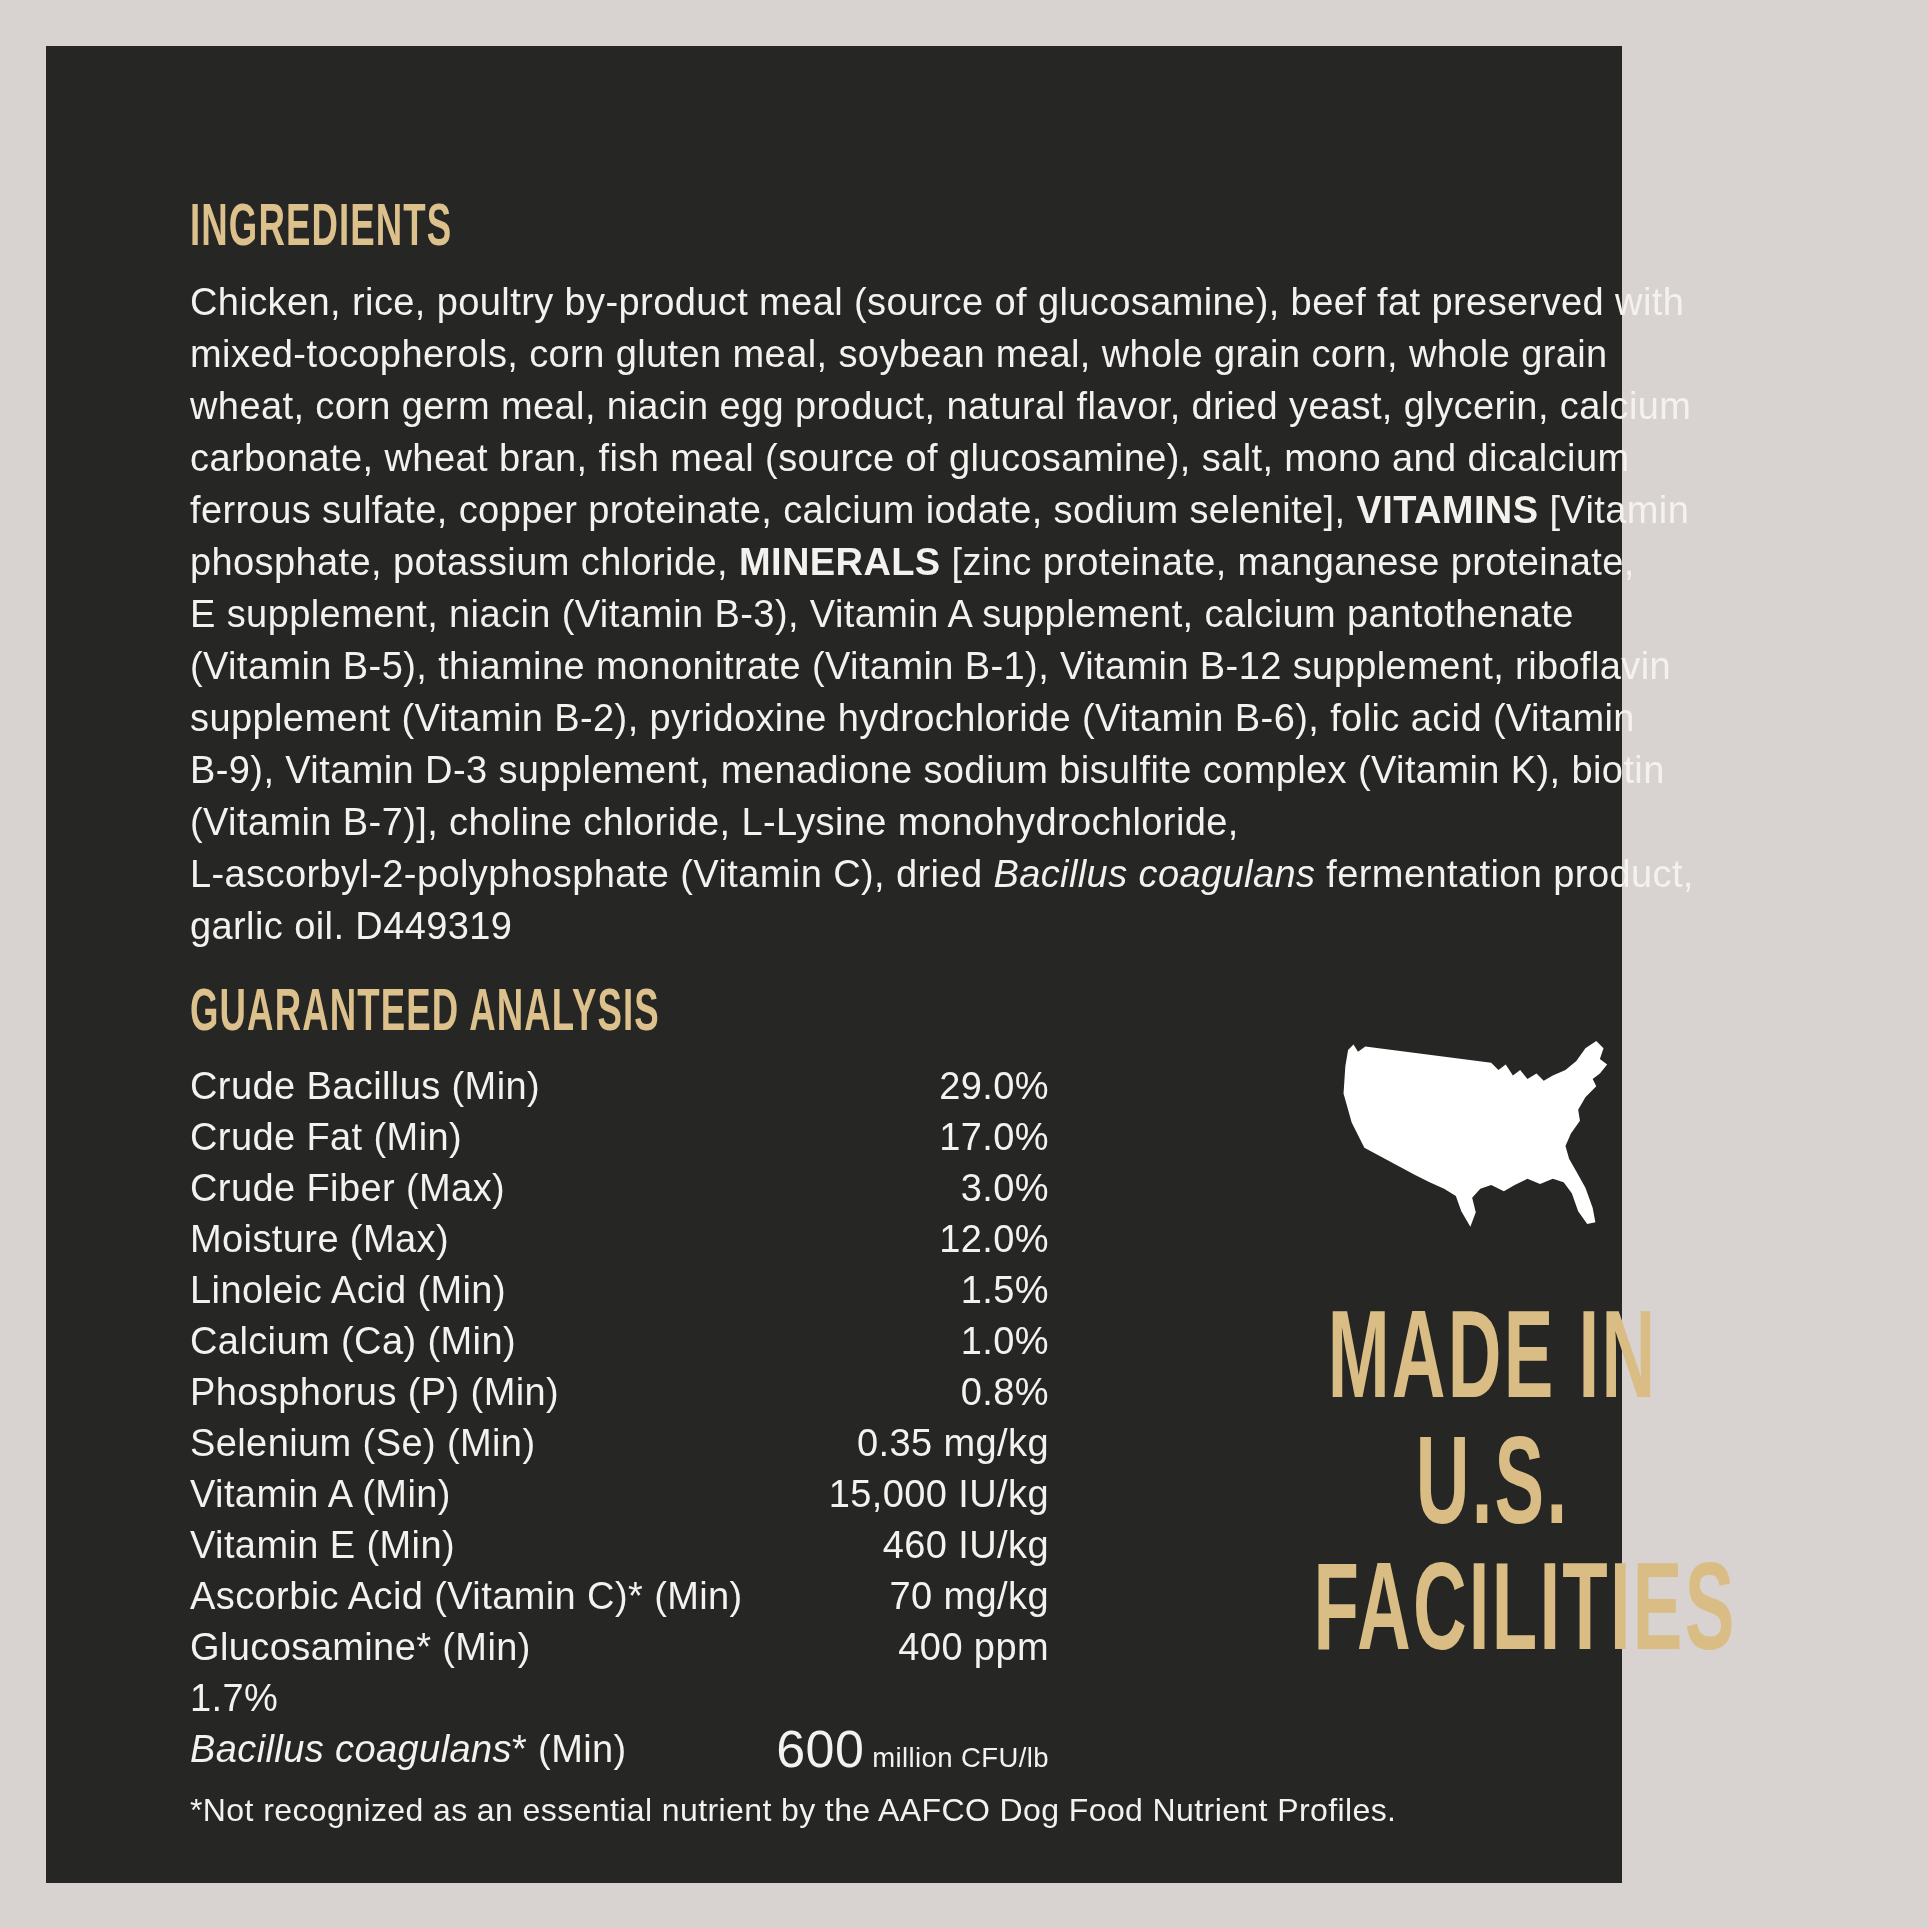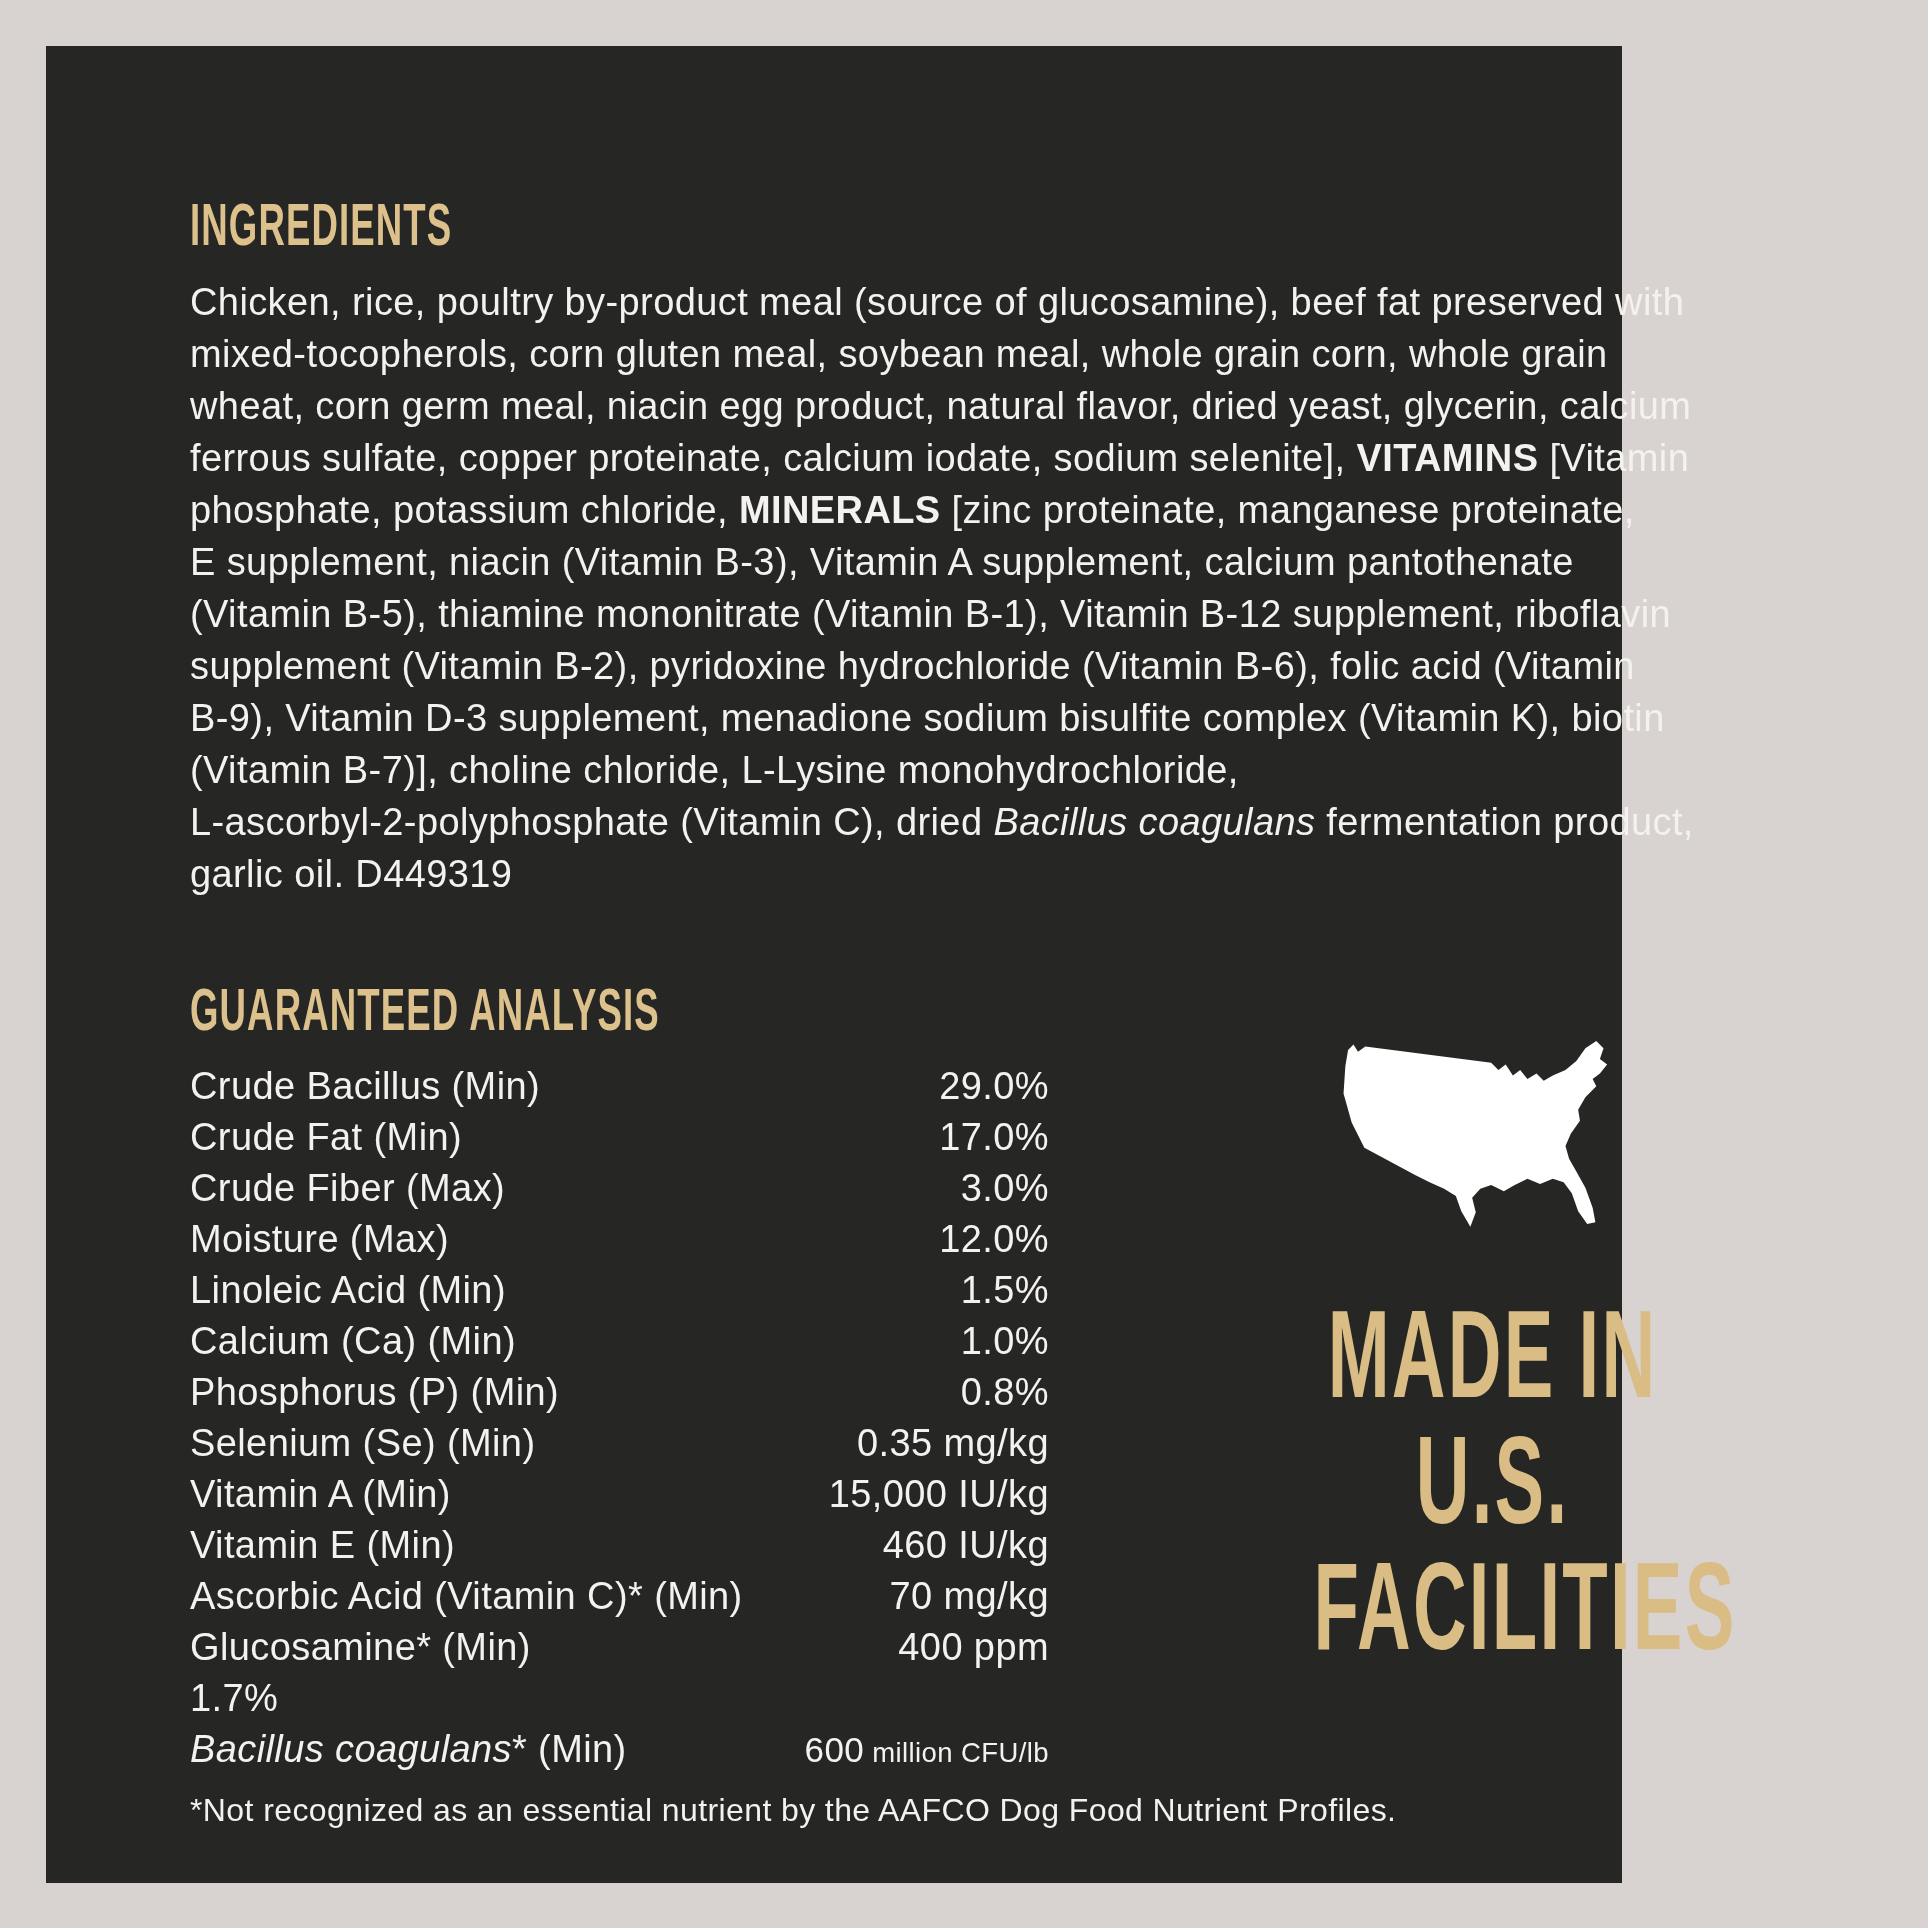--- a/index.html
+++ b/index.html
@@ -27,21 +27,21 @@
   .ing-line{white-space:pre;}
   .s-b{font-weight:bold;}
   .s-i{font-style:italic;}
   .ga{
     position:absolute;left:144px;top:1015px;width:859px;
     color:var(--text,#f4f2ef);font-size:38px;letter-spacing:0.4px;
   }
   .ga-row{display:flex;justify-content:space-between;height:51px;line-height:51px;white-space:nowrap;}
   .ga-label{text-align:left;}
   .ga-value{text-align:right;}
-  .s-big{font-size:35px;}
+  .s-big{font-size:52px;}
   .s-small{font-size:27.5px;}
   .footnote{
     position:absolute;left:144px;top:1746px;
     color:var(--text,#f4f2ef);font-size:32px;letter-spacing:0.4px;white-space:nowrap;
   }
   .badge{position:absolute;left:1148px;top:990px;width:597px;text-align:center;}
   .badge svg{display:block;margin:0 auto;width:308px;height:202px;}
   .badge-text{
     margin-top:53px;color:var(--accent2,#d9bd85);font-weight:bold;
     font-size:124px;line-height:126px;letter-spacing:3.7px;white-space:nowrap;
@@ -55,20 +55,21 @@
   <div class="panel">
 
     <div class="heading" id="ingredients-heading">
       <span class="cond">INGREDIENTS</span>
     </div>
 
     <div class="ingredients" id="ingredients-text">
         <div class="ing-line"><span>Chicken, rice, poultry by-product meal (source of glucosamine), beef fat preserved with</span></div>
         <div class="ing-line"><span>mixed-tocopherols, corn gluten meal, soybean meal, whole grain corn, whole grain</span></div>
         <div class="ing-line"><span>wheat, corn germ meal, niacin egg product, natural flavor, dried yeast, glycerin, calcium</span></div>
+        <div class="ing-line"><span>carbonate, wheat bran, fish meal (source of glucosamine), salt, mono and dicalcium</span></div>
         <div class="ing-line"><span>ferrous sulfate, copper proteinate, calcium iodate, sodium selenite], </span><span class="s-b">VITAMINS</span><span> [Vitamin</span></div>
         <div class="ing-line"><span>phosphate, potassium chloride, </span><span class="s-b">MINERALS</span><span> [zinc proteinate, manganese proteinate,</span></div>
         <div class="ing-line"><span>E supplement, niacin (Vitamin B-3), Vitamin A supplement, calcium pantothenate</span></div>
         <div class="ing-line"><span>(Vitamin B-5), thiamine mononitrate (Vitamin B-1), Vitamin B-12 supplement, riboflavin</span></div>
         <div class="ing-line"><span>supplement (Vitamin B-2), pyridoxine hydrochloride (Vitamin B-6), folic acid (Vitamin</span></div>
         <div class="ing-line"><span>B-9), Vitamin D-3 supplement, menadione sodium bisulfite complex (Vitamin K), biotin</span></div>
         <div class="ing-line"><span>(Vitamin B-7)], choline chloride, L-Lysine monohydrochloride,</span></div>
         <div class="ing-line"><span>L-ascorbyl-2-polyphosphate (Vitamin C), dried </span><span class="s-i">Bacillus coagulans</span><span> fermentation product,</span></div>
         <div class="ing-line"><span>garlic oil. D449319</span></div>
       </div>

